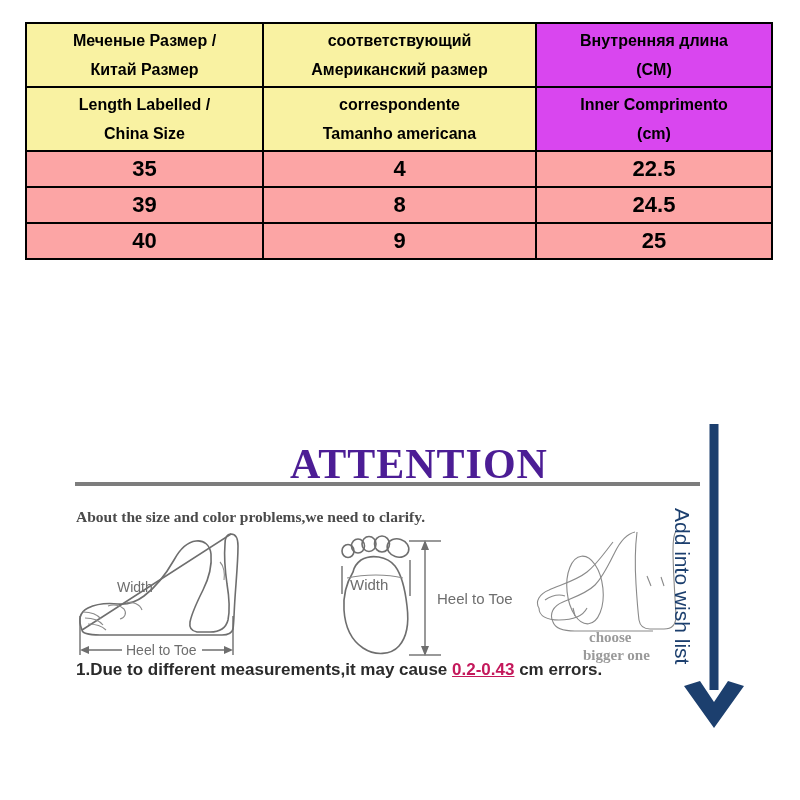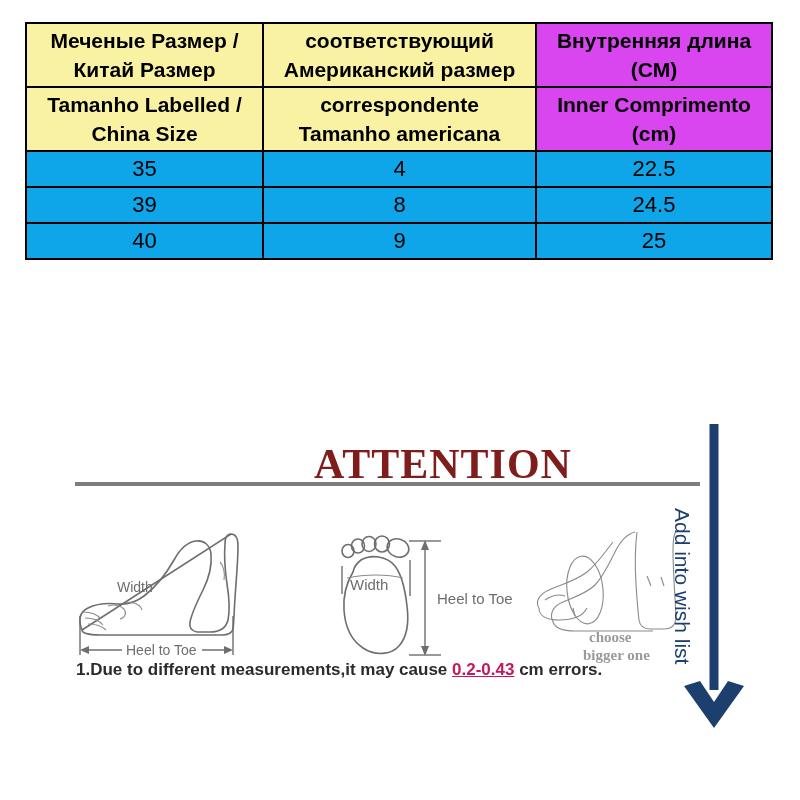--- a/index.html
+++ b/index.html
@@ -30,63 +30,62 @@
     vertical-align: middle;
     color: #000000;
     padding: 0;
   }
   #size-table col.c1 { width: 237px; }
   #size-table col.c2 { width: 273px; }
   #size-table col.c3 { width: 236px; }
 
   .hdr {
     font-weight: bold;
-    font-size: 21px;
+    font-size: 16px;
     line-height: 29px;
     height: 60px;
     font-family: "Liberation Sans", sans-serif;
     margin-left: 48px;
   }
   .hdr .ln { display: block; white-space: nowrap; }
   .hdr-yellow { background: #f9f2a2; }
   .hdr-green  { background: #d946ef; }
 
   .hdr-r1 { height: 62px; }
   .hdr-r2 { height: 62px; }
   .hdr-r3 { height: 62px; }
 
   .datacell {
-    background: #0ea5e9;
+    background: #fca5a5;
     font-size: 22px;
     height: 34px;
     line-height: 34px;
-    font-weight: normal;
+    font-weight: bold;
     font-family: "Liberation Sans", sans-serif;
   }
 
   
   #attention-block {
     position: absolute;
     left: 0;
     top: 412px;
     width: 800px;
     height: 330px;
   }
   #attention-title {
     position: absolute;
     left: 290px;
     top: 28px;
     font-family: "Liberation Serif", serif;
     font-weight: bold;
     font-size: 42px;
     letter-spacing: 1px;
-    color: #7f1d1d;
+    color: #4c1d95;
     z-index: 3;
     white-space: nowrap;
-    margin-left: 24px;
   }
   #attention-rule {
     position: absolute;
     left: 75px;
     top: 70px;
     width: 625px;
     height: 4px;
     background: #7d7d7d;
     z-index: 1;
   }
@@ -179,21 +178,21 @@
         <span class="ln">Американский размер</span>
       </td>
       <td class="hdr hdr-r1 hdr-green">
         <span class="ln">Внутренняя длина</span>
         <span class="ln">(CM)</span>
       </td>
     </tr>
 
     <tr>
       <td class="hdr hdr-r2 hdr-yellow">
-        <span class="ln">Tamanho Labelled /</span>
+        <span class="ln">Length Labelled /</span>
         <span class="ln">China Size</span>
       </td>
       <td class="hdr hdr-r2 hdr-yellow">
         <span class="ln">correspondente</span>
         <span class="ln">Tamanho americana</span>
       </td>
       <td class="hdr hdr-r2 hdr-green">
         <span class="ln">Inner Comprimento</span>
         <span class="ln">(cm)</span>
       </td>
@@ -215,20 +214,21 @@
       <td class="datacell">9</td>
       <td class="datacell">25</td>
     </tr>
   </tbody>
 </table>
 
 <div id="attention-block">
 
   <div id="attention-rule"></div>
   <div id="attention-title">ATTENTION</div>
+  <div id="clarify-text">About the size and color problems,we need to clarify.</div>
 
   <div class="diagram" id="diagram-side">
     <svg width="230" height="130" viewBox="0 0 230 130">
 
       <path class="fline" d="M12,98 C8,88 10,80 18,76 C26,72 38,71 48,72
                              C58,73 66,70 74,64 C86,55 96,42 104,28
                              C110,17 117,10 126,9 C134,8 140,13 141,22
                              C142,33 139,46 133,58 C127,70 122,80 120,90
                              C119,96 121,99 127,100 L140,100"></path>
       <path class="fline" d="M140,100 C150,100 156,96 158,88 C160,78 159,64 157,52

